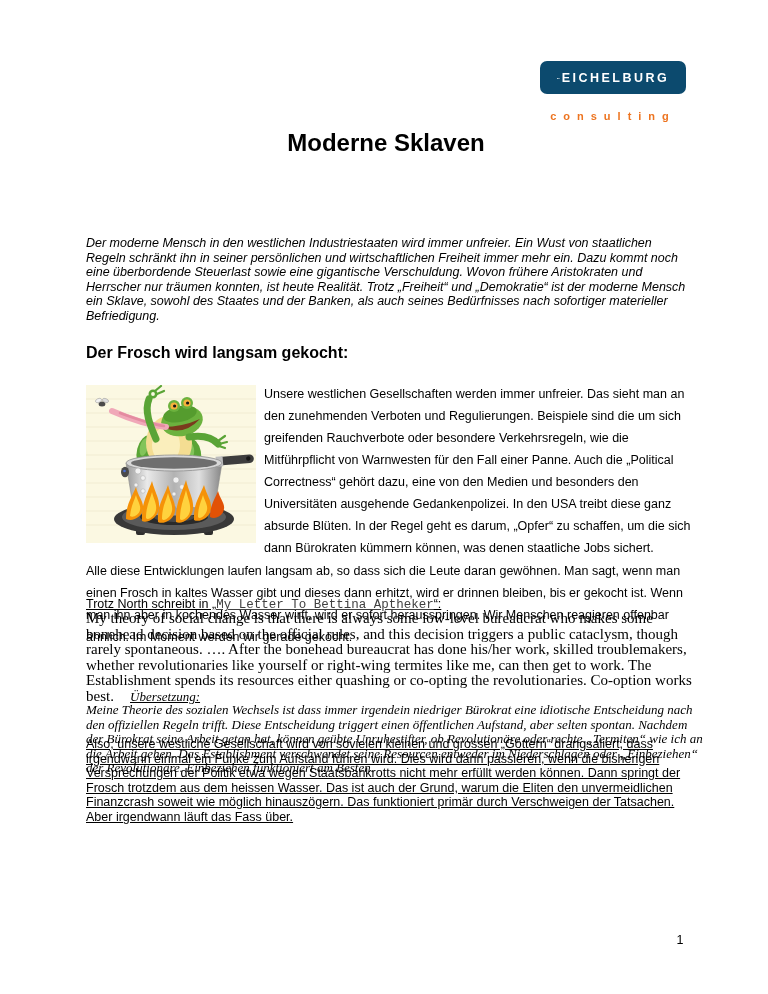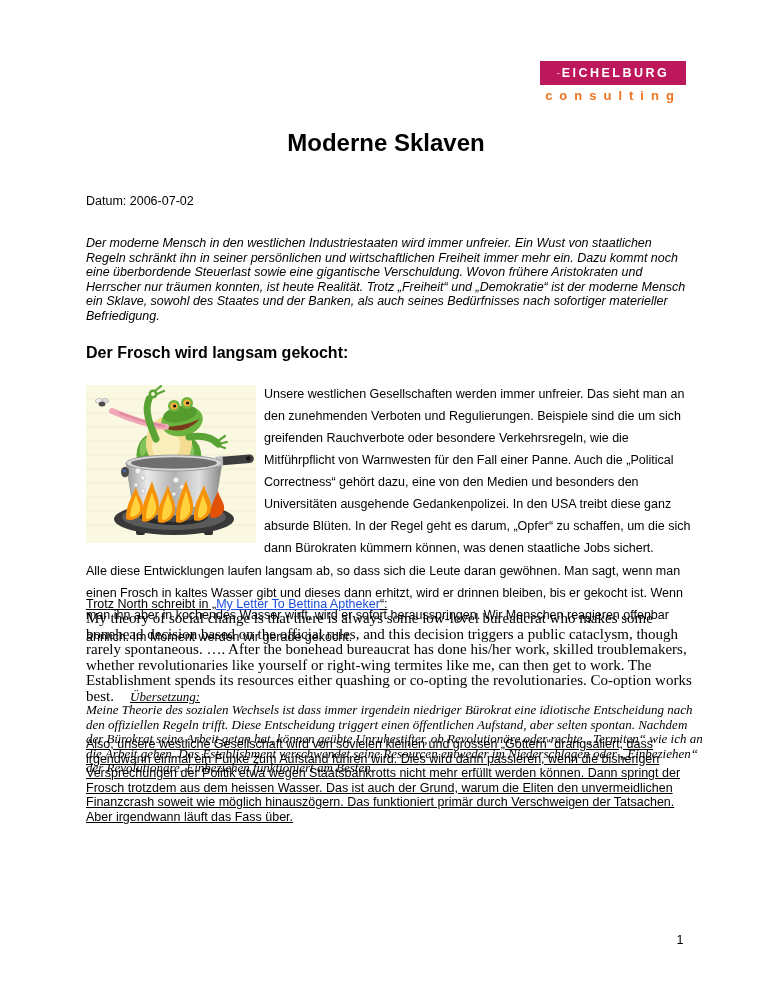--- a/index.html
+++ b/index.html
@@ -3,44 +3,44 @@
 <meta charset="utf-8">
 <style>
   html,body{margin:0;padding:0;}
   body{
     width:768px;height:994px;position:relative;background:#ffffff;
     font-family:"Liberation Sans", sans-serif;color:#000;overflow:hidden;
   }
   
   .logo{position:absolute;left:540px;top:61px;width:146px;}
   .logo-box{
-    width:146px;height:24px;background:#be185d;color:#fff;
+    width:146px;height:33px;background:#0c4a6e;color:#fff;
     font-weight:bold;font-size:12.5px;letter-spacing:2.5px;
-    display:flex;align-items:center;justify-content:center;box-sizing:border-box;
+    display:flex;align-items:center;justify-content:center;box-sizing:border-box;border-radius:7px;
   }
   .logo-mark{
     display:inline-block;width:3px;margin-right:2px;
     font-size:5px;line-height:4px;color:#fff;letter-spacing:0;
   }
   .logo-sub{
-    margin-top:3px;color:#ED7420;font-weight:bold;font-size:13px;
+    margin-top:16px;color:#ED7420;font-weight:bold;font-size:11px;
     letter-spacing:7px;text-align:center;white-space:nowrap;
   }
   
   .abs{position:absolute;left:86px;}
   .title{top:129px;width:600px;text-align:center;font-size:24px;font-weight:bold;}
   .byline{top:194px;width:600px;font-size:12.5px;line-height:14.6px;}
   .intro{top:236px;width:600px;font-size:12.5px;line-height:14.6px;font-style:italic;}
   .section-heading{top:344px;width:600px;font-size:16px;font-weight:bold;}
   .frog-section{top:383px;width:606px;font-size:12.5px;line-height:22px;}
   .frog-figure{float:left;width:170px;height:158px;margin:2px 8px 6px 0;}
   .frog-figure svg{display:block;width:170px;height:158px;}
   .para2{margin-top:1px;}
   .quote-lead{top:597px;width:616px;font-size:12.5px;text-decoration:underline;}
-  .quote-lead a{color:#1d4ed8;}
+  .quote-lead a{color:#404040;font-family:Liberation Mono, monospace;}
   .quote-en{top:611px;width:618px;font-family:"Liberation Serif",serif;
             font-size:15px;line-height:15.5px;}
   .uebersetzung-label{top:689px;width:618px;font-family:"Liberation Serif",serif;
             font-size:13px;font-style:italic;text-decoration:underline;margin-left:44px;}
   .quote-de{top:703px;width:618px;font-family:"Liberation Serif",serif;
             font-size:13px;line-height:14.5px;font-style:italic;}
   .closing{top:737px;width:606px;font-size:12.5px;line-height:14.6px;text-decoration:underline;}
   .page-number{top:933px;left:670px;width:20px;font-size:12.5px;text-align:center;}
 </style>
 </head>
@@ -49,21 +49,20 @@
 <div class="logo">
   <div class="logo-box">
     <span class="logo-mark">··</span>
     <span>EICHELBURG</span>
   </div>
   <div class="logo-sub">consulting</div>
 </div>
 
 <div class="abs title">Moderne Sklaven</div>
 <div class="abs byline">
-  <div>Datum: 2006-07-02</div>
 </div>
 
 <div class="abs intro">Der moderne Mensch in den westlichen Industriestaaten wird immer unfreier. Ein Wust von staatlichen Regeln schränkt ihn in seiner persönlichen und wirtschaftlichen Freiheit immer mehr ein. Dazu kommt noch eine überbordende Steuerlast sowie eine gigantische Verschuldung. Wovon frühere Aristokraten und Herrscher nur träumen konnten, ist heute Realität. Trotz „Freiheit“ und „Demokratie“ ist der moderne Mensch ein Sklave, sowohl des Staates und der Banken, als auch seines Bedürfnisses nach sofortiger materieller Befriedigung.</div>
 
 <div class="abs section-heading">Der Frosch wird langsam gekocht:</div>
 
 <div class="abs frog-section">
   <span class="frog-figure">
     <svg viewBox="0 0 170 158" xmlns="http://www.w3.org/2000/svg">
       <defs>

